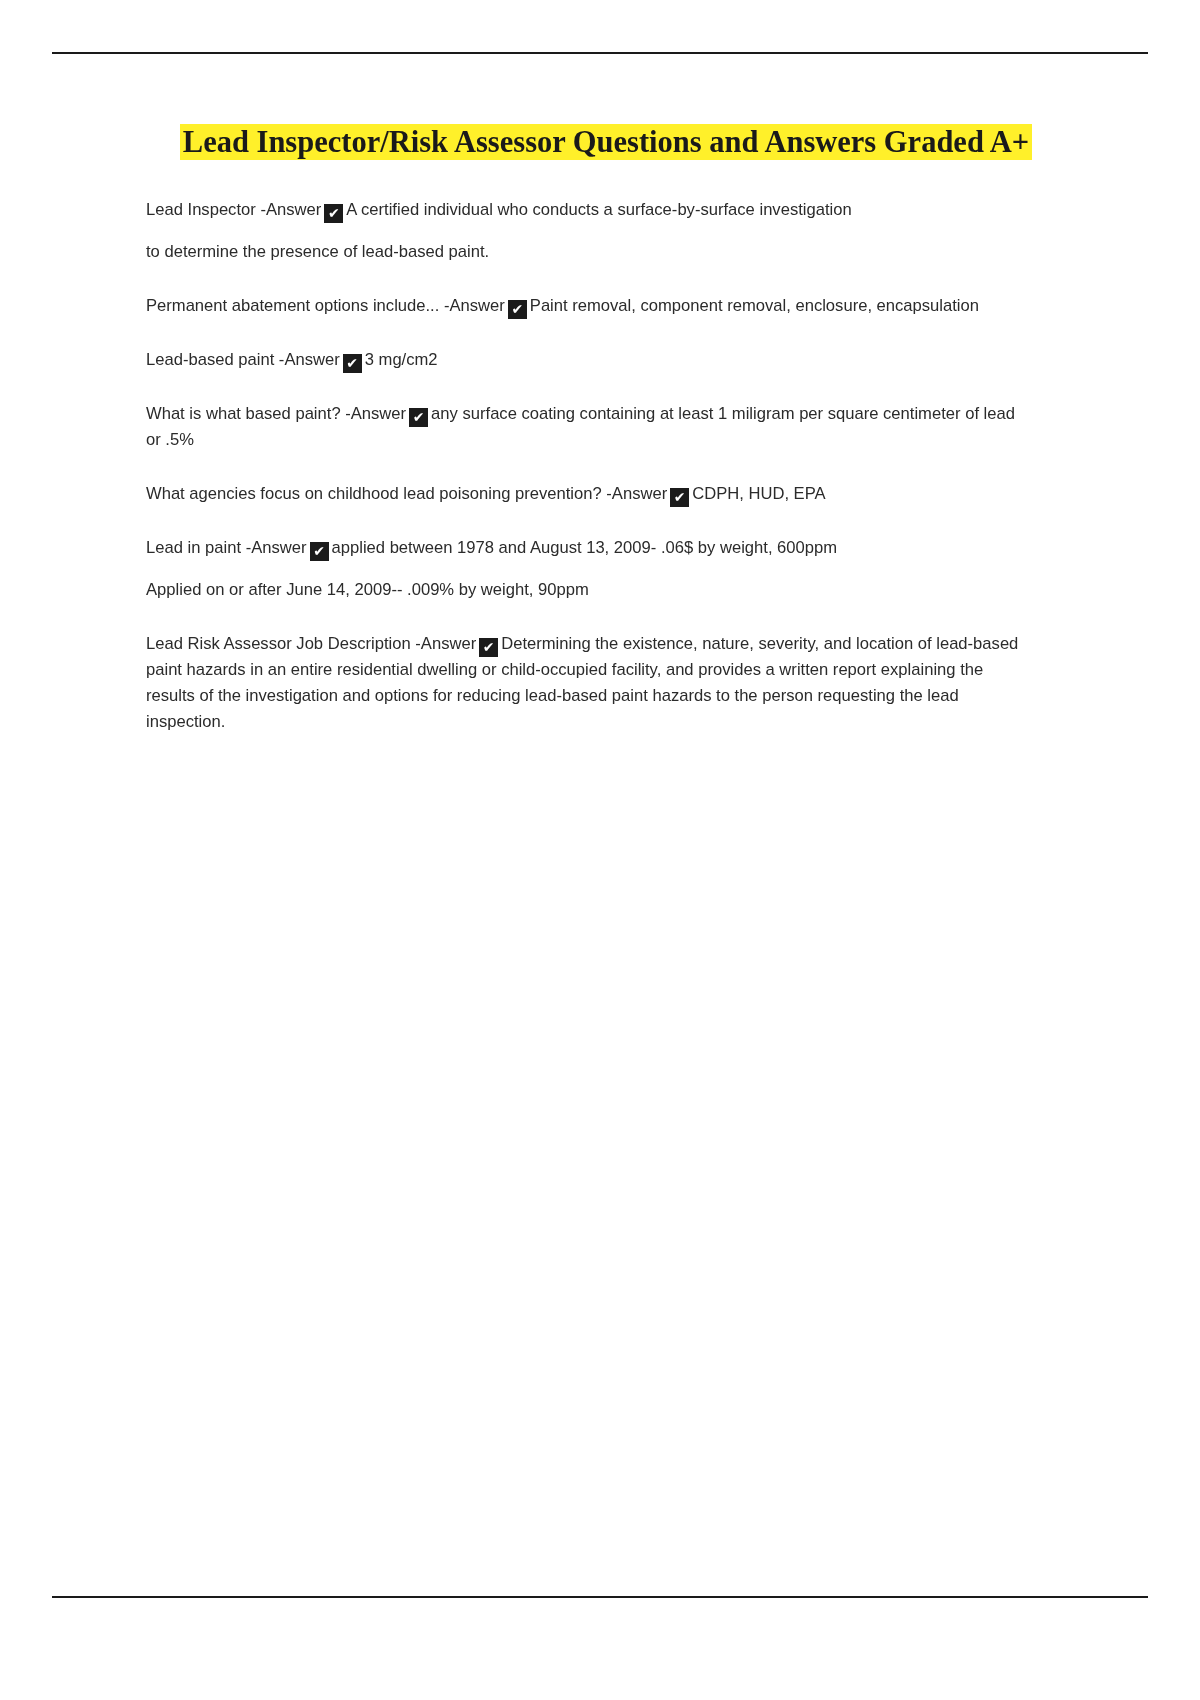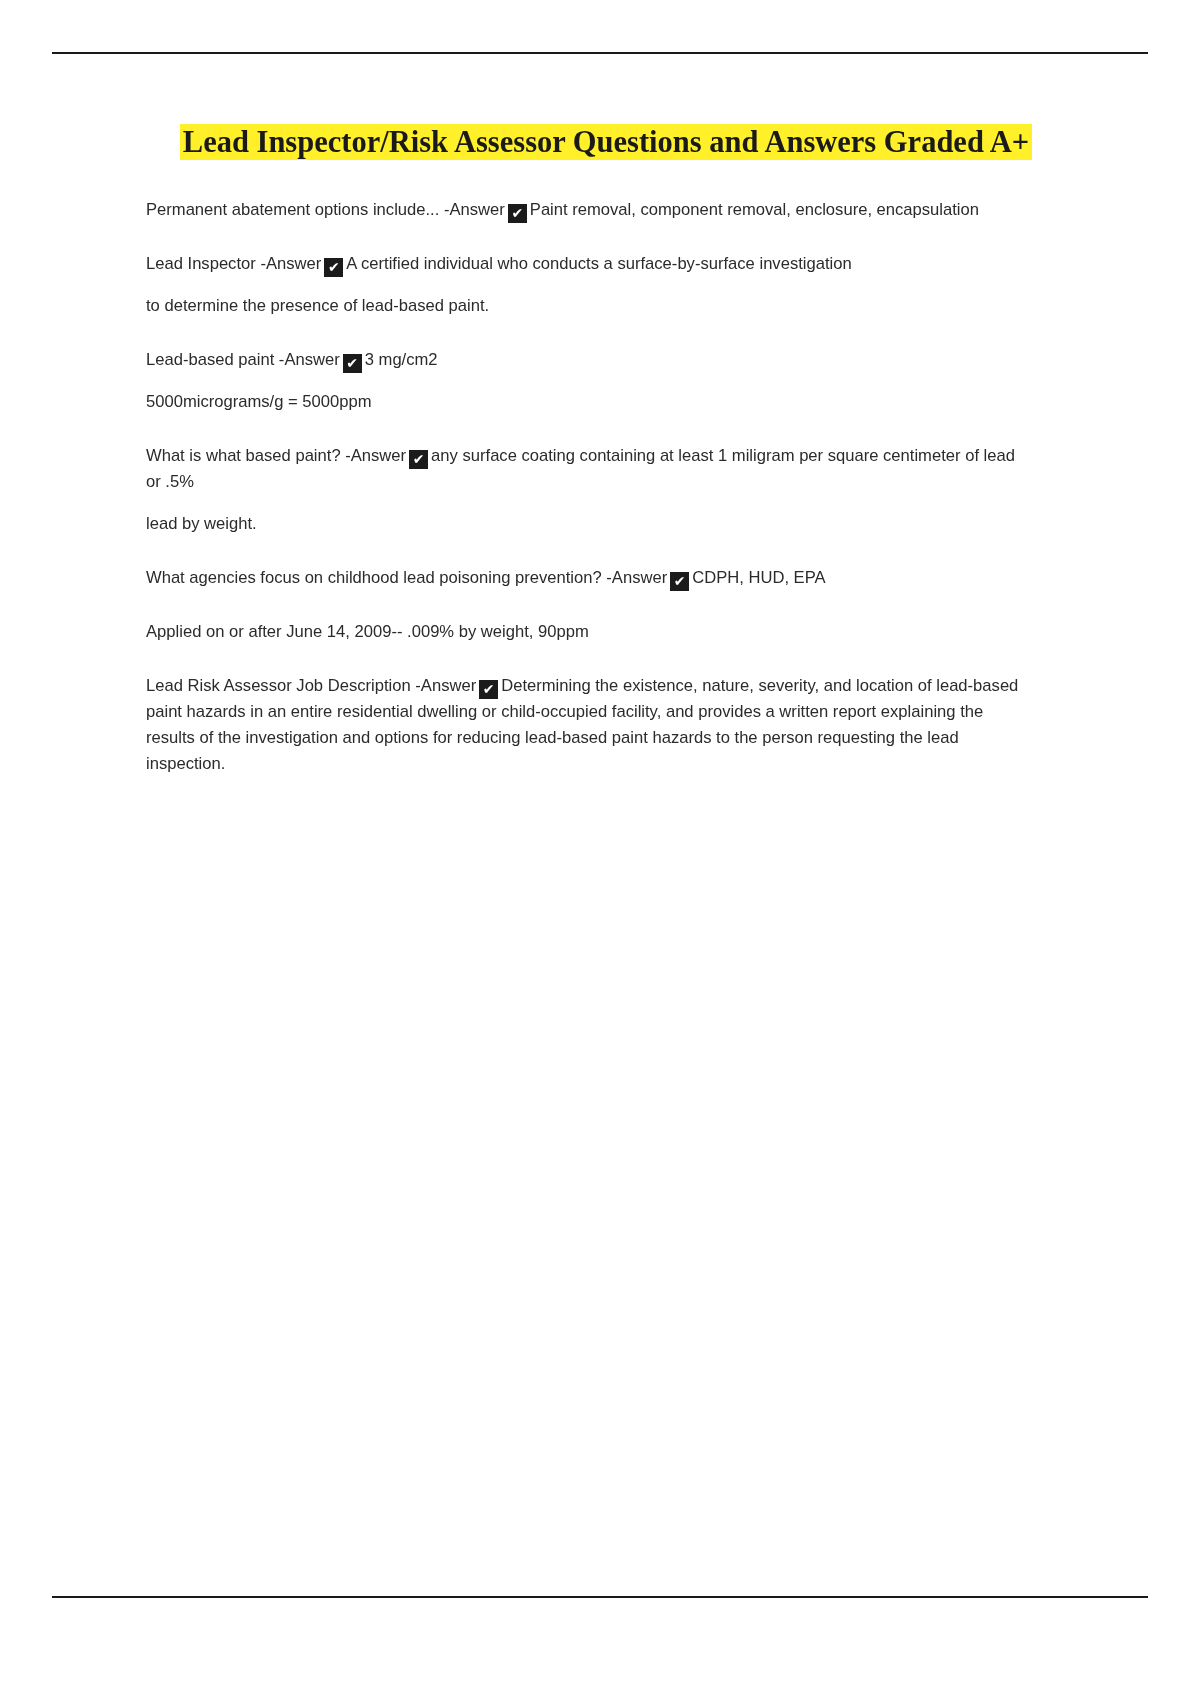--- a/index.html
+++ b/index.html
@@ -91,52 +91,53 @@
   <div class="rule rule-bottom"></div>
 
   <div class="content">
 
     <h1 class="doc-title">
       <span class="hl">Lead Inspector/Risk Assessor Questions and Answers Graded A+</span>
     </h1>
 
     <div class="qa-block">
       <p class="qa-line">
-        <span>Permanent abatement options include... -Answer</span><span class="tick">✔</span><span>Paint removal, component removal, enclosure, encapsulation</span>
-      </p>
-    </div>
-
-    <div class="qa-block">
-      <p class="qa-line">
         <span>Lead Inspector -Answer</span><span class="tick">✔</span><span>A certified individual who conducts a surface-by-surface investigation</span>
       </p>
       <p class="qa-line"> to determine the presence of lead-based paint.</p>
     </div>
 
     <div class="qa-block">
       <p class="qa-line">
+        <span>Permanent abatement options include... -Answer</span><span class="tick">✔</span><span>Paint removal, component removal, enclosure, encapsulation</span>
+      </p>
+    </div>
+
+    <div class="qa-block">
+      <p class="qa-line">
         <span>Lead-based paint -Answer</span><span class="tick">✔</span><span>3 mg/cm2</span>
       </p>
-      <p class="qa-line">5000micrograms/g = 5000ppm</p>
     </div>
 
     <div class="qa-block">
       <p class="qa-line">
         <span>What is what based paint? -Answer</span><span class="tick">✔</span><span>any surface coating containing at least 1 miligram per square centimeter of lead or .5%</span>
       </p>
-      <p class="qa-line">lead by weight.</p>
     </div>
 
     <div class="qa-block">
       <p class="qa-line">
         <span>What agencies focus on childhood lead poisoning prevention? -Answer</span><span class="tick">✔</span><span>CDPH, HUD, EPA</span>
       </p>
     </div>
 
     <div class="qa-block">
+      <p class="qa-line">
+        <span>Lead in paint -Answer</span><span class="tick">✔</span><span>applied between 1978 and August 13, 2009- .06$ by weight, 600ppm</span>
+      </p>
       <p class="qa-line">Applied on or after June 14, 2009-- .009% by weight, 90ppm</p>
     </div>
 
 
     <div class="qa-block">
       <p class="qa-line">
         <span>Lead Risk Assessor Job Description -Answer</span><span class="tick">✔</span><span>Determining the existence, nature, severity, and location of lead-based paint hazards in an entire residential dwelling or child-occupied facility, and provides a written report explaining the results of the investigation and options for reducing lead-based paint hazards to the person requesting the lead inspection.</span>
       </p>
     </div>
 

